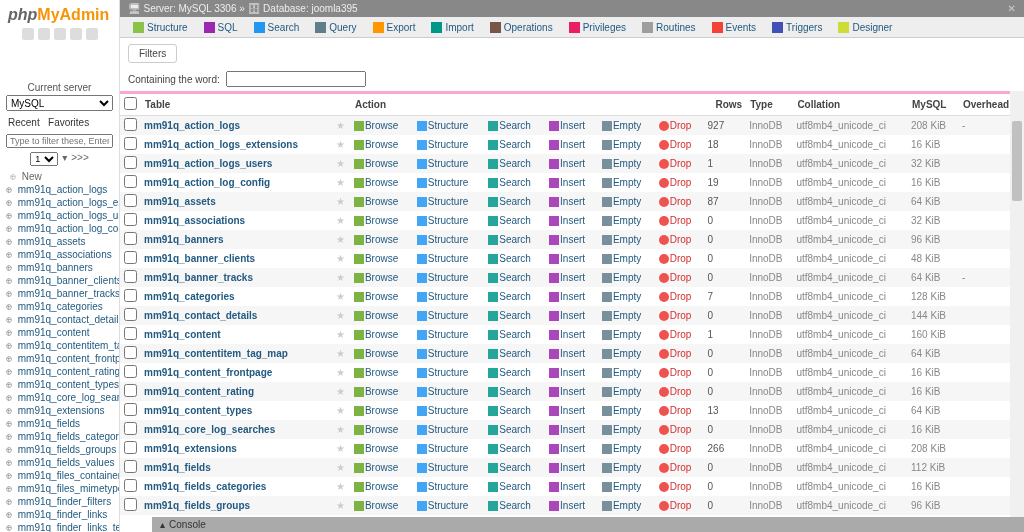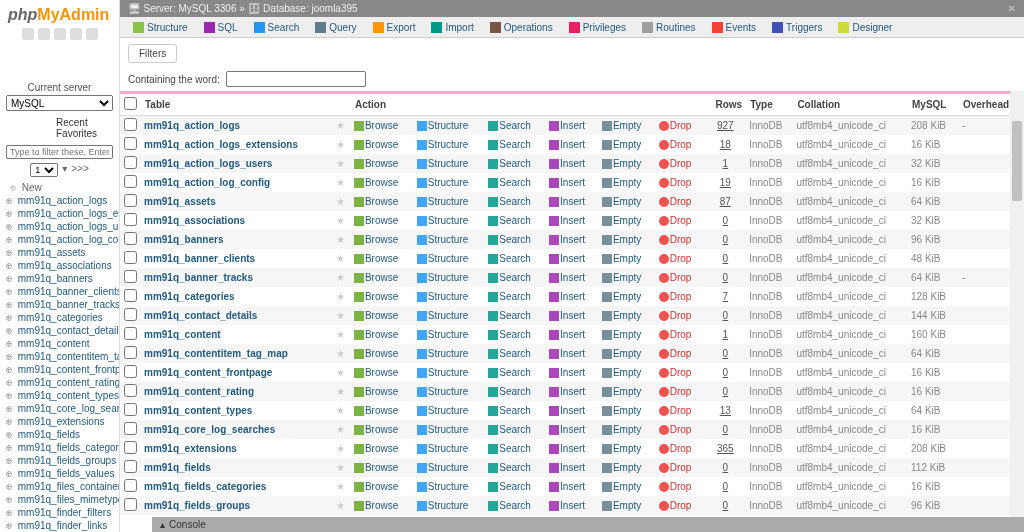--- a/index.html
+++ b/index.html
@@ -10,21 +10,21 @@
 .sidebar { width: 120px; min-width: 120px; border-right: 1px solid #ddd; overflow: hidden; display: flex; flex-direction: column; }
 .logo { padding: 6px 8px 2px; }
 .logo-text { font-family: Georgia, serif; font-size: 16px; font-weight: bold; }
 .logo-php { color: #666; font-style: italic; }
 .logo-ma { color: #f89406; }
 .icon-row { display: flex; gap: 4px; justify-content: center; padding: 2px 0 4px; }
 .icon-row span { width: 12px; height: 12px; display: inline-block; background: #ddd; border-radius: 2px; }
 .server-label { font-size: 10px; color: #555; text-align: center; padding: 2px 0; margin-top: 36px; }
 .server-select { width: 90%; margin: 0 auto 4px; display: block; font-size: 10px; height: 16px; }
 .nav-links { font-size: 10px; color: #333; padding: 2px 8px 4px; }
-.nav-links span { cursor: pointer; color: #333; margin-left: 48px; }
+.nav-links span { cursor: pointer; color: #333; }
 .filter-input { width: 90%; margin: 2px auto; display: block; font-size: 9px; height: 14px; padding: 0 2px; }
 .pager { display: flex; justify-content: center; gap: 4px; font-size: 10px; color: #666; padding: 2px 0; }
 .pager select { font-size: 9px; height: 14px; }
 .tree { overflow-y: auto; flex: 1; padding: 2px 0 2px 2px; }
 .tree-item { font-size: 10px; color: #235a81; padding: 1px 0 1px 4px; white-space: nowrap; overflow: hidden; cursor: pointer; }
 .tree-item.db { padding-left: 8px; }
 .tree-item.new { color: #666; padding-left: 8px; }
 .tree-item .plus { color: #999; display: inline-block; width: 9px; font-family: monospace; }
 .tree-item .dash { color: #bbb; display: inline-block; width: 9px; font-family: monospace; }
 
@@ -64,21 +64,21 @@
 .tbl-name { color: #235a81; font-weight: bold; cursor: pointer; }
 .action { color: #235a81; cursor: pointer; margin-right: 2px; }
 .action .ai { width: 10px; height: 10px; display: inline-block; vertical-align: middle; margin-right: 1px; }
 .ai-browse { background: #7cb342; }
 .ai-struct { background: #42a5f5; }
 .ai-search { background: #26a69a; }
 .ai-insert { background: #ab47bc; }
 .ai-empty { background: #78909c; }
 .ai-drop { background: #ef5350; border-radius: 50%; }
 .action.drop { color: #d32f2f; }
-.num { text-align: center; color: #555; padding-right: 6px; text-decoration: underline; }
+.num { text-align: left; color: #555; padding-right: 6px; }
 .gray { color: #888; }
 .console-bar { background: #aaa; color: #333; font-size: 10px; padding: 2px 8px; position: relative; margin-left: 32px; }
 .console-bar .arrow { display: inline-block; margin-right: 4px; }
 .scrollbar { position: absolute; right: 0; top: 0; bottom: 0; width: 14px; background: #f0f0f0; }
 .scrollbar .thumb { position: absolute; left: 2px; right: 2px; top: 30px; height: 80px; background: #c0c0c0; border-radius: 2px; }
 </style>
 </head>
 <body>
 
 <div class="app">
@@ -460,21 +460,21 @@
             <tr class="even">
               <td class="cb-col"><input type="checkbox" style=""></td>
               <td><span class="tbl-name">mm91q_extensions</span></td>
               <td><span class="star">★</span></td>
               <td><span class="action"><span class="ai ai-browse"></span>Browse</span></td>
               <td><span class="action"><span class="ai ai-struct"></span>Structure</span></td>
               <td><span class="action"><span class="ai ai-search"></span>Search</span></td>
               <td><span class="action"><span class="ai ai-insert"></span>Insert</span></td>
               <td><span class="action"><span class="ai ai-empty"></span>Empty</span></td>
               <td><span class="action drop"><span class="ai ai-drop"></span>Drop</span></td>
-              <td class="num">365</td>
+              <td class="num">266</td>
               <td class="gray">InnoDB</td>
               <td class="gray">utf8mb4_unicode_ci</td>
               <td class="gray">208 KiB</td>
               <td class="gray"></td>
             </tr>
             <tr class="odd">
               <td class="cb-col"><input type="checkbox" style=""></td>
               <td><span class="tbl-name">mm91q_fields</span></td>
               <td><span class="star">★</span></td>
               <td><span class="action"><span class="ai ai-browse"></span>Browse</span></td>

